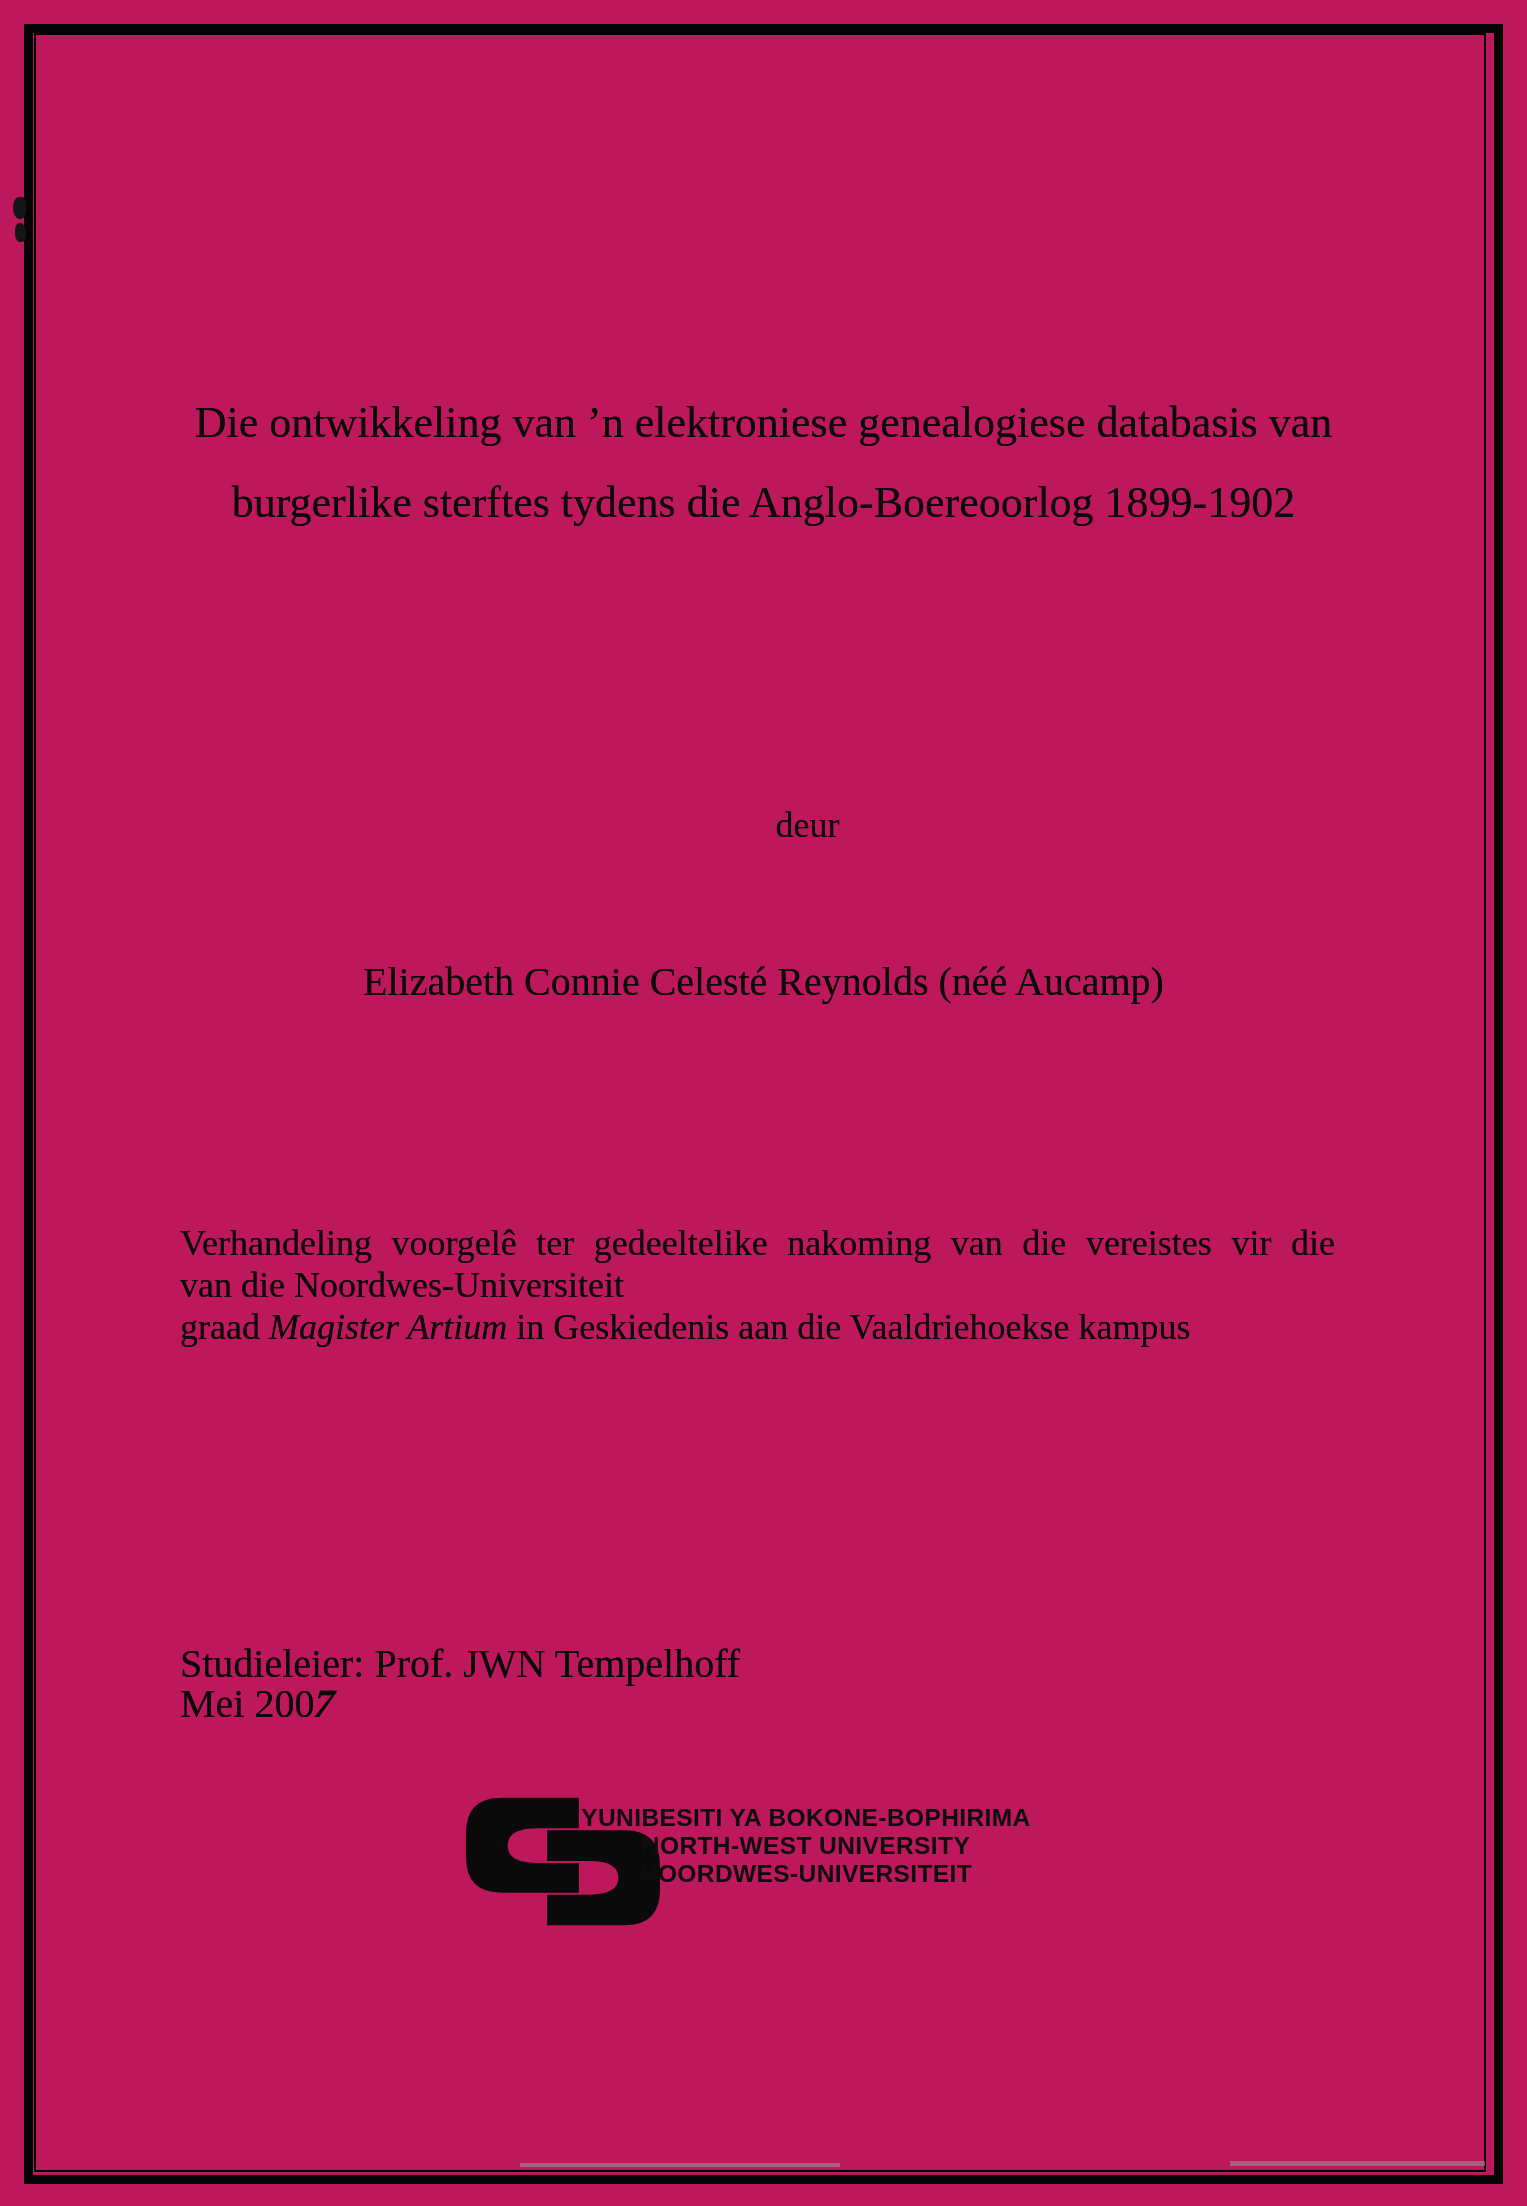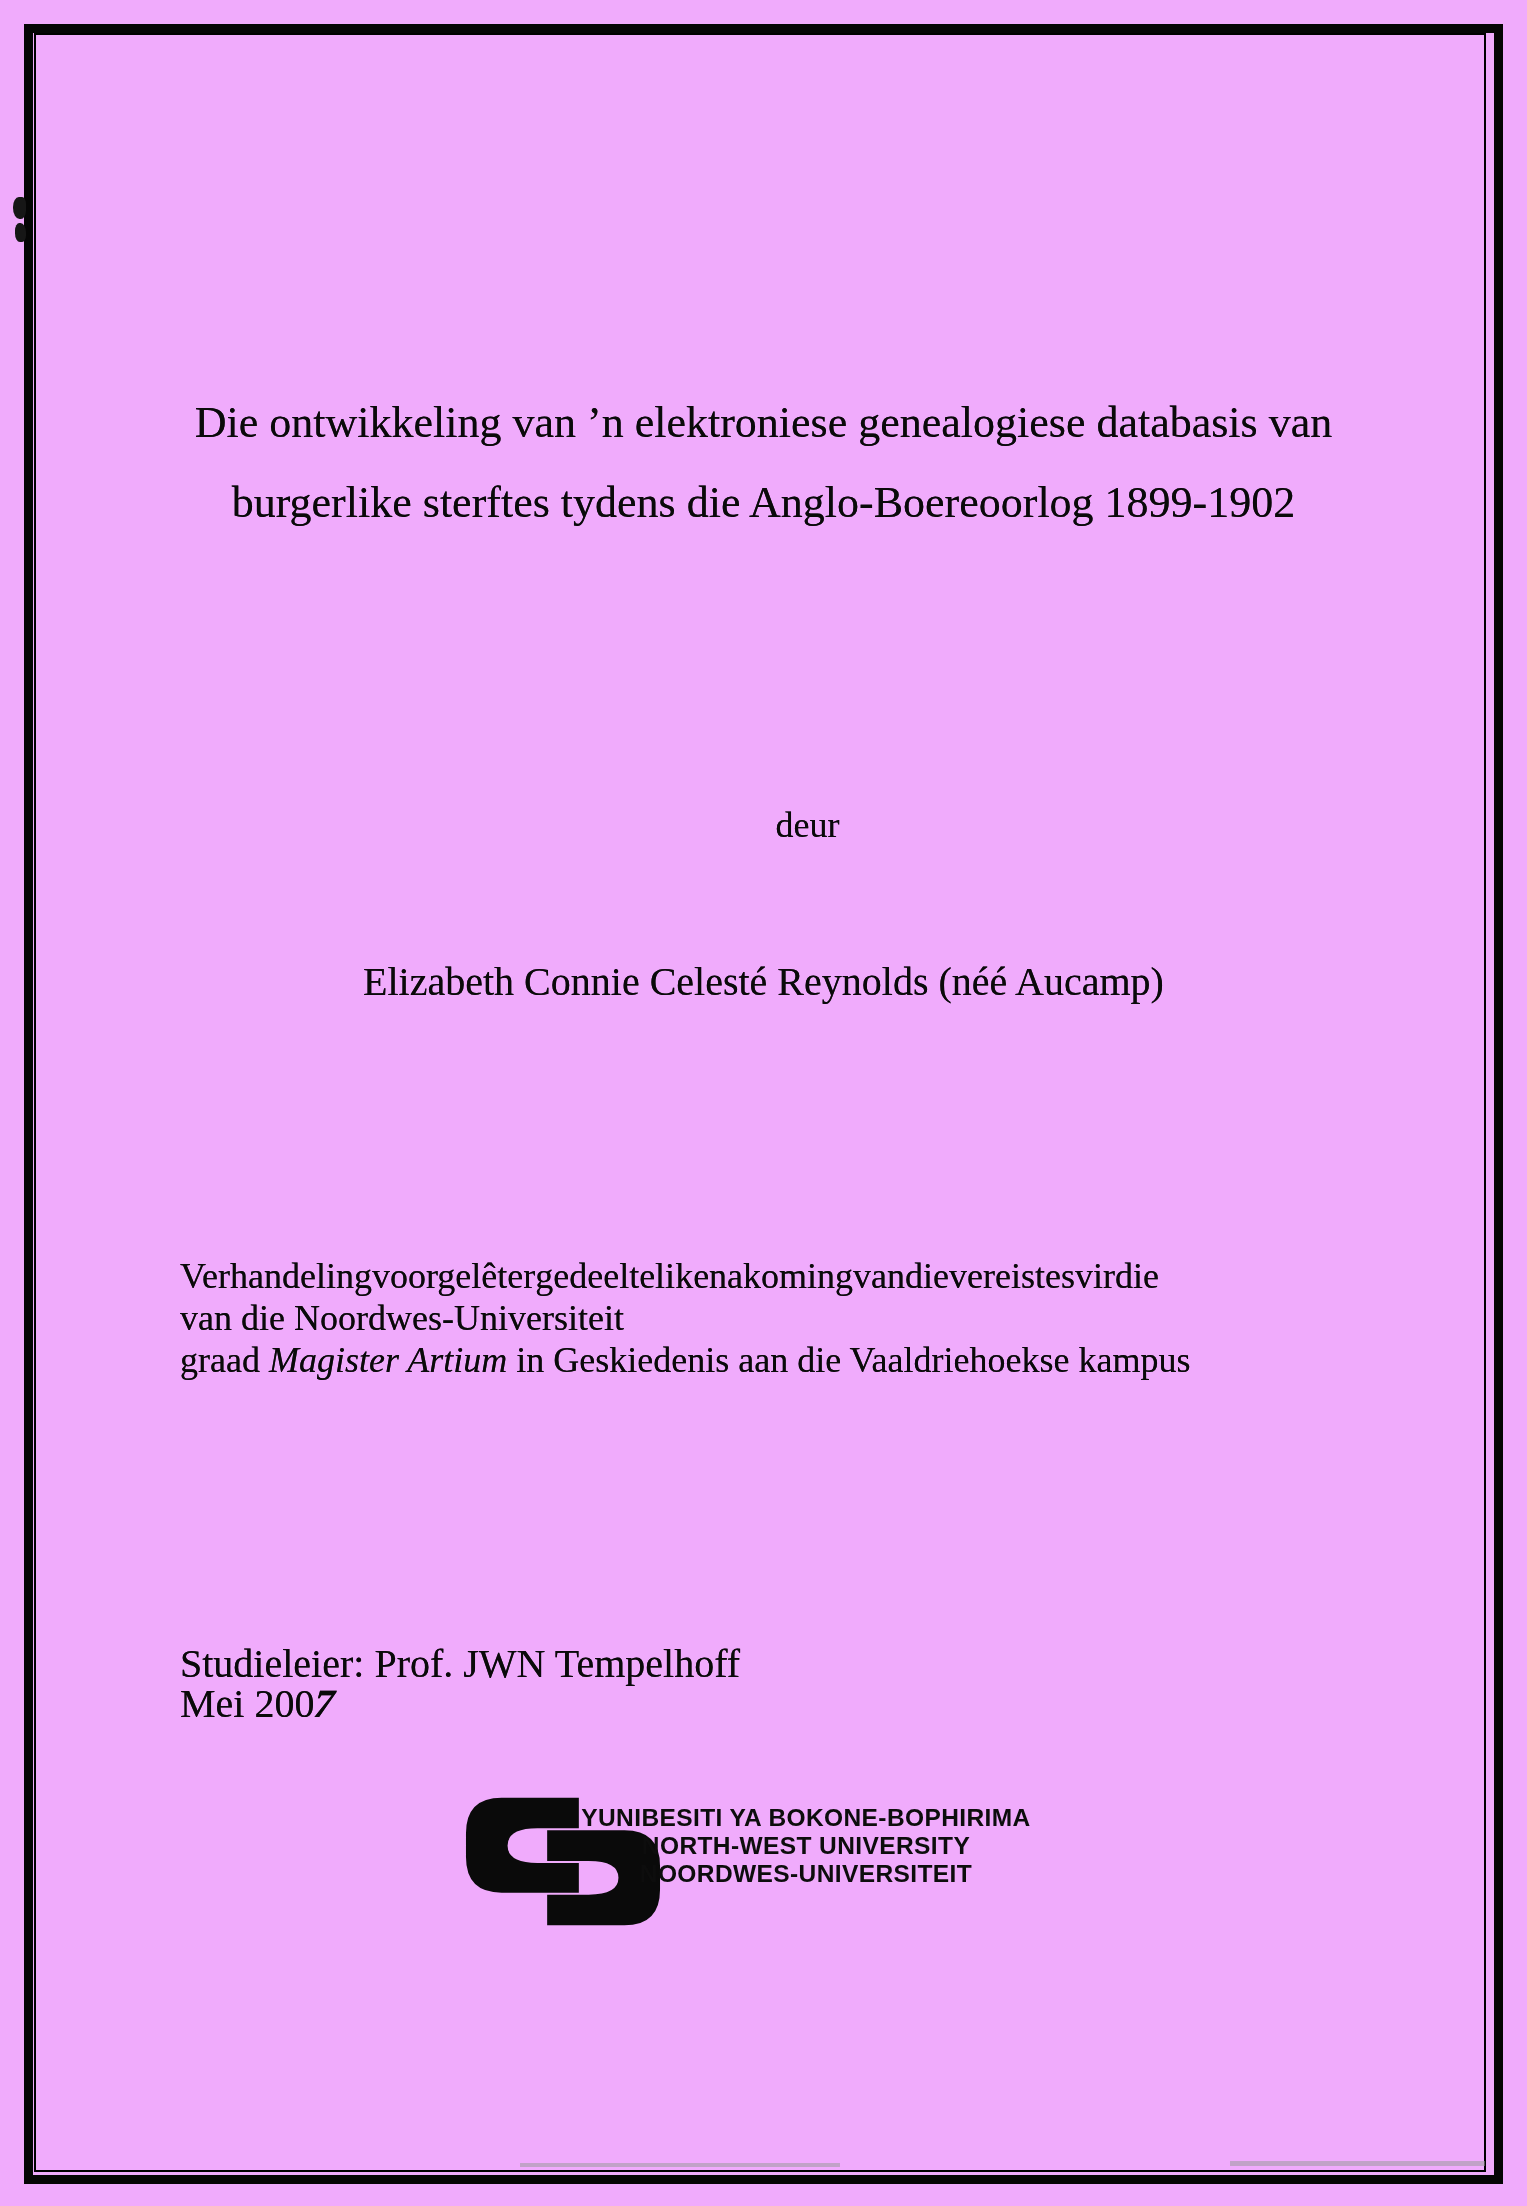--- a/index.html
+++ b/index.html
@@ -1,21 +1,21 @@
 <!DOCTYPE html>
 <html><head>
 <meta charset="utf-8">
 <style>
   html,body{margin:0;padding:0;background:#ffffff;}
   body{
     width:1527px;height:2206px;position:relative;overflow:hidden;
     font-family:"Liberation Serif","DejaVu Serif",serif;
     color:#0a0a0a;
   }
-  .page{position:absolute;inset:0;background:#f0abfc;}
+  .page{position:absolute;inset:0;background:#be185d;}
   .outer-frame{
     position:absolute;left:24px;top:24px;width:1479px;height:2160px;
     border:9px solid #050505;box-sizing:border-box;
   }
   .inner-frame{
     position:absolute;left:34px;top:33px;width:1452px;height:2139px;
     border:2px solid #000000;box-sizing:border-box;
   }
   .serif-text{ text-shadow:0 0 0.6px rgba(0,0,0,0.75); }
   .title{
@@ -28,21 +28,21 @@
     font-size:36px;line-height:40px;text-align:center;margin-left:44px;
   }
   .author{
     position:absolute;left:0;top:958px;width:1527px;
     font-size:40px;line-height:48px;text-align:center;white-space:nowrap;
   }
   .submission{
     position:absolute;left:180px;top:1222px;width:1155px;
     font-size:36px;line-height:42px;text-align:left;
   }
-  .just{display:flex;flex-wrap:nowrap;margin-top:33px;}
+  .just{display:flex;justify-content:space-between;flex-wrap:nowrap;}
   .submission .plain{white-space:nowrap;}
   .supervisor{
     position:absolute;left:180px;top:1644px;width:900px;
     font-size:40px;line-height:40px;text-align:left;
   }
   .supervisor div{white-space:nowrap;}
   .skew7{display:inline-block;transform:skewX(-16deg);font-weight:bold;}
   .logo{position:absolute;left:0;top:0;width:0;height:0;}
   .logo-mark{position:absolute;left:464px;top:1797px;width:198px;height:129px;}
   .logo-text{

